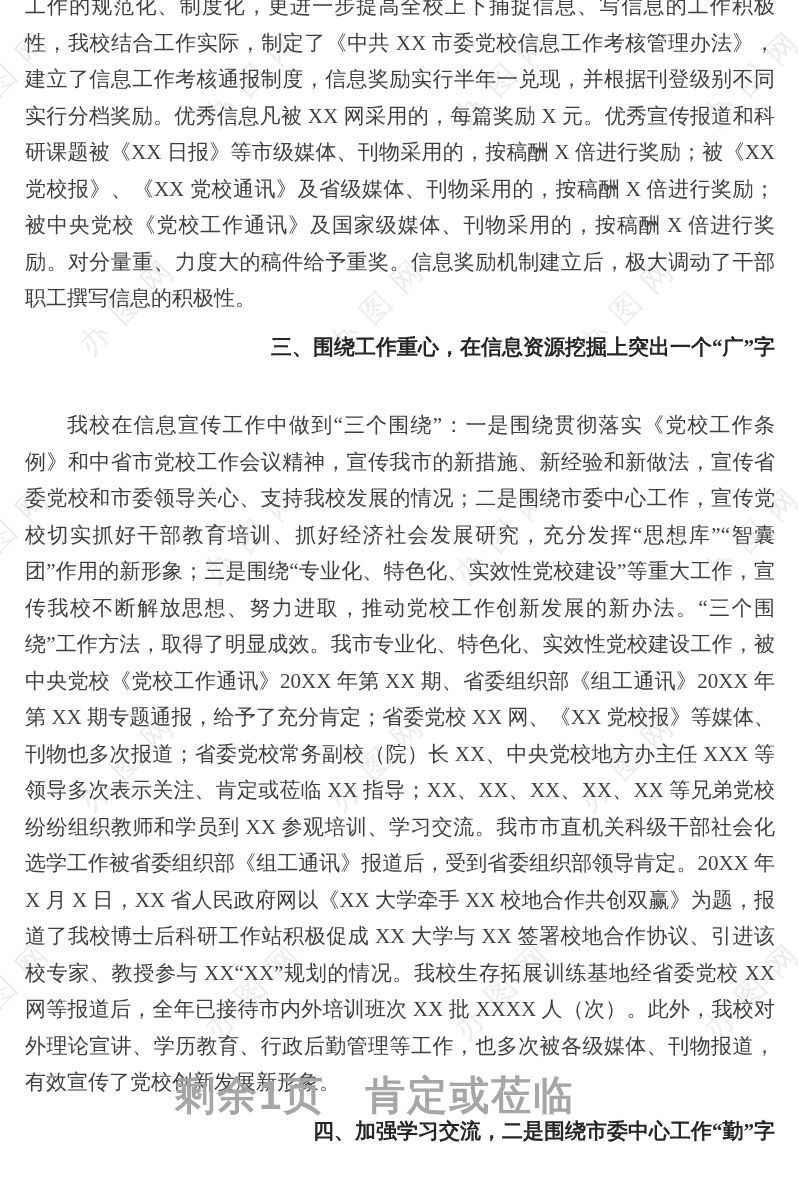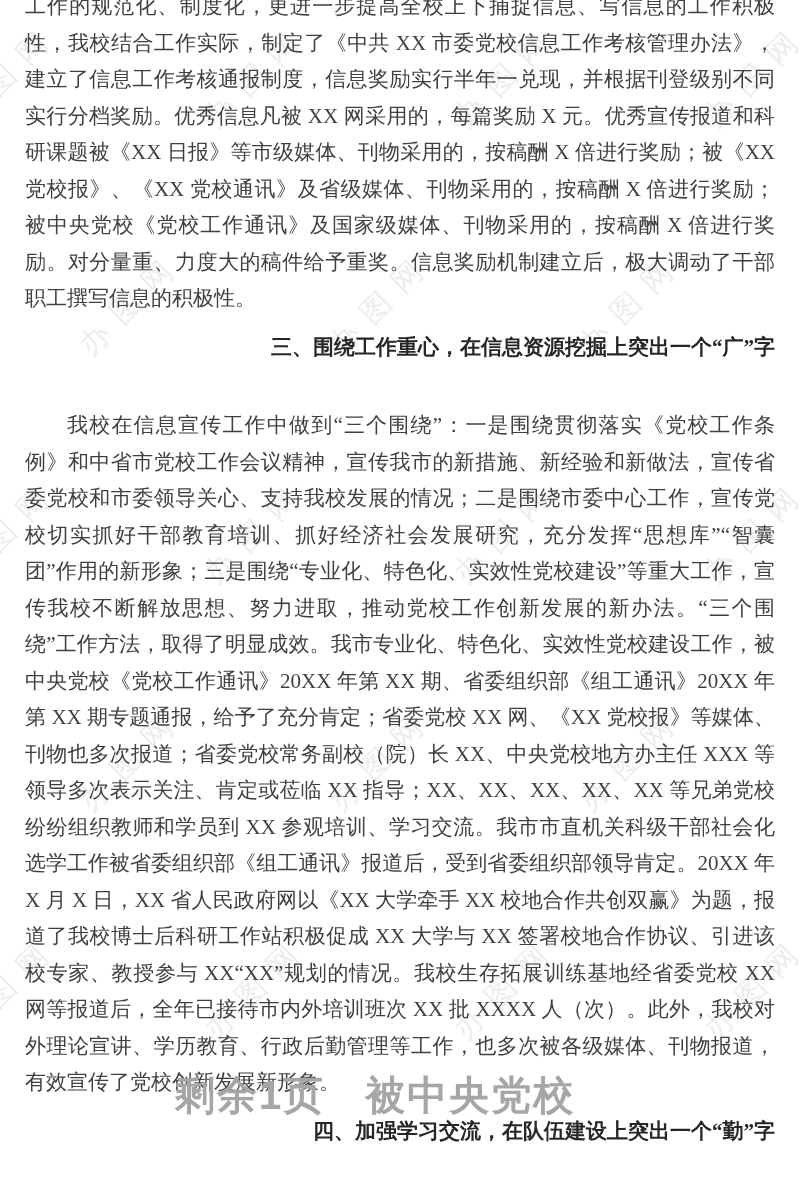--- a/index.html
+++ b/index.html
@@ -107,22 +107,22 @@
     </div>
 
   <div class="content">
 
     <p class="continued">工作的规范化、制度化，更进一步提高全校上下捕捉信息、写信息的工作积极性，我校结合工作实际，制定了《中共 XX 市委党校信息工作考核管理办法》，建立了信息工作考核通报制度，信息奖励实行半年一兑现，并根据刊登级别不同实行分档奖励。优秀信息凡被 XX 网采用的，每篇奖励 X 元。优秀宣传报道和科研课题被《XX 日报》等市级媒体、刊物采用的，按稿酬 X 倍进行奖励；被《XX 党校报》、《XX 党校通讯》及省级媒体、刊物采用的，按稿酬 X 倍进行奖励；被中央党校《党校工作通讯》及国家级媒体、刊物采用的，按稿酬 X 倍进行奖励。对分量重、力度大的稿件给予重奖。信息奖励机制建立后，极大调动了干部职工撰写信息的积极性。</p>
 
     <h3 class="sec-heading">三、围绕工作重心，在信息资源挖掘上突出一个“广”字</h3>
 
     <p class="body-para">我校在信息宣传工作中做到“三个围绕”：一是围绕贯彻落实《党校工作条例》和中省市党校工作会议精神，宣传我市的新措施、新经验和新做法，宣传省委党校和市委领导关心、支持我校发展的情况；二是围绕市委中心工作，宣传党校切实抓好干部教育培训、抓好经济社会发展研究，充分发挥“思想库”“智囊团”作用的新形象；三是围绕“专业化、特色化、实效性党校建设”等重大工作，宣传我校不断解放思想、努力进取，推动党校工作创新发展的新办法。“三个围绕”工作方法，取得了明显成效。我市专业化、特色化、实效性党校建设工作，被中央党校《党校工作通讯》20XX 年第 XX 期、省委组织部《组工通讯》20XX 年第 XX 期专题通报，给予了充分肯定；省委党校 XX 网、《XX 党校报》等媒体、刊物也多次报道；省委党校常务副校（院）长 XX、中央党校地方办主任 XXX 等领导多次表示关注、肯定或莅临 XX 指导；XX、XX、XX、XX、XX 等兄弟党校纷纷组织教师和学员到 XX 参观培训、学习交流。我市市直机关科级干部社会化选学工作被省委组织部《组工通讯》报道后，受到省委组织部领导肯定。20XX 年 X 月 X 日，XX 省人民政府网以《XX 大学牵手 XX 校地合作共创双赢》为题，报道了我校博士后科研工作站积极促成 XX 大学与 XX 签署校地合作协议、引进该校专家、教授参与 XX“XX”规划的情况。我校生存拓展训练基地经省委党校 XX 网等报道后，全年已接待市内外培训班次 XX 批 XXXX 人（次）。此外，我校对外理论宣讲、学历教育、行政后勤管理等工作，也多次被各级媒体、刊物报道，有效宣传了党校创新发展新形象。</p>
 
-    <h3 class="sec-heading">四、加强学习交流，在队伍建设上突出一个“勤”字</h3>
+    <h3 class="sec-heading">四、加强学习交流，二是围绕市委中心工作“勤”字</h3>
 
   </div>
 
   <div class="footer-banner">
     <span>剩余1页</span>
-    <span>被中央党校</span>
+    <span>肯定或莅临</span>
   </div>
 
 </div>
 
 </body></html>

